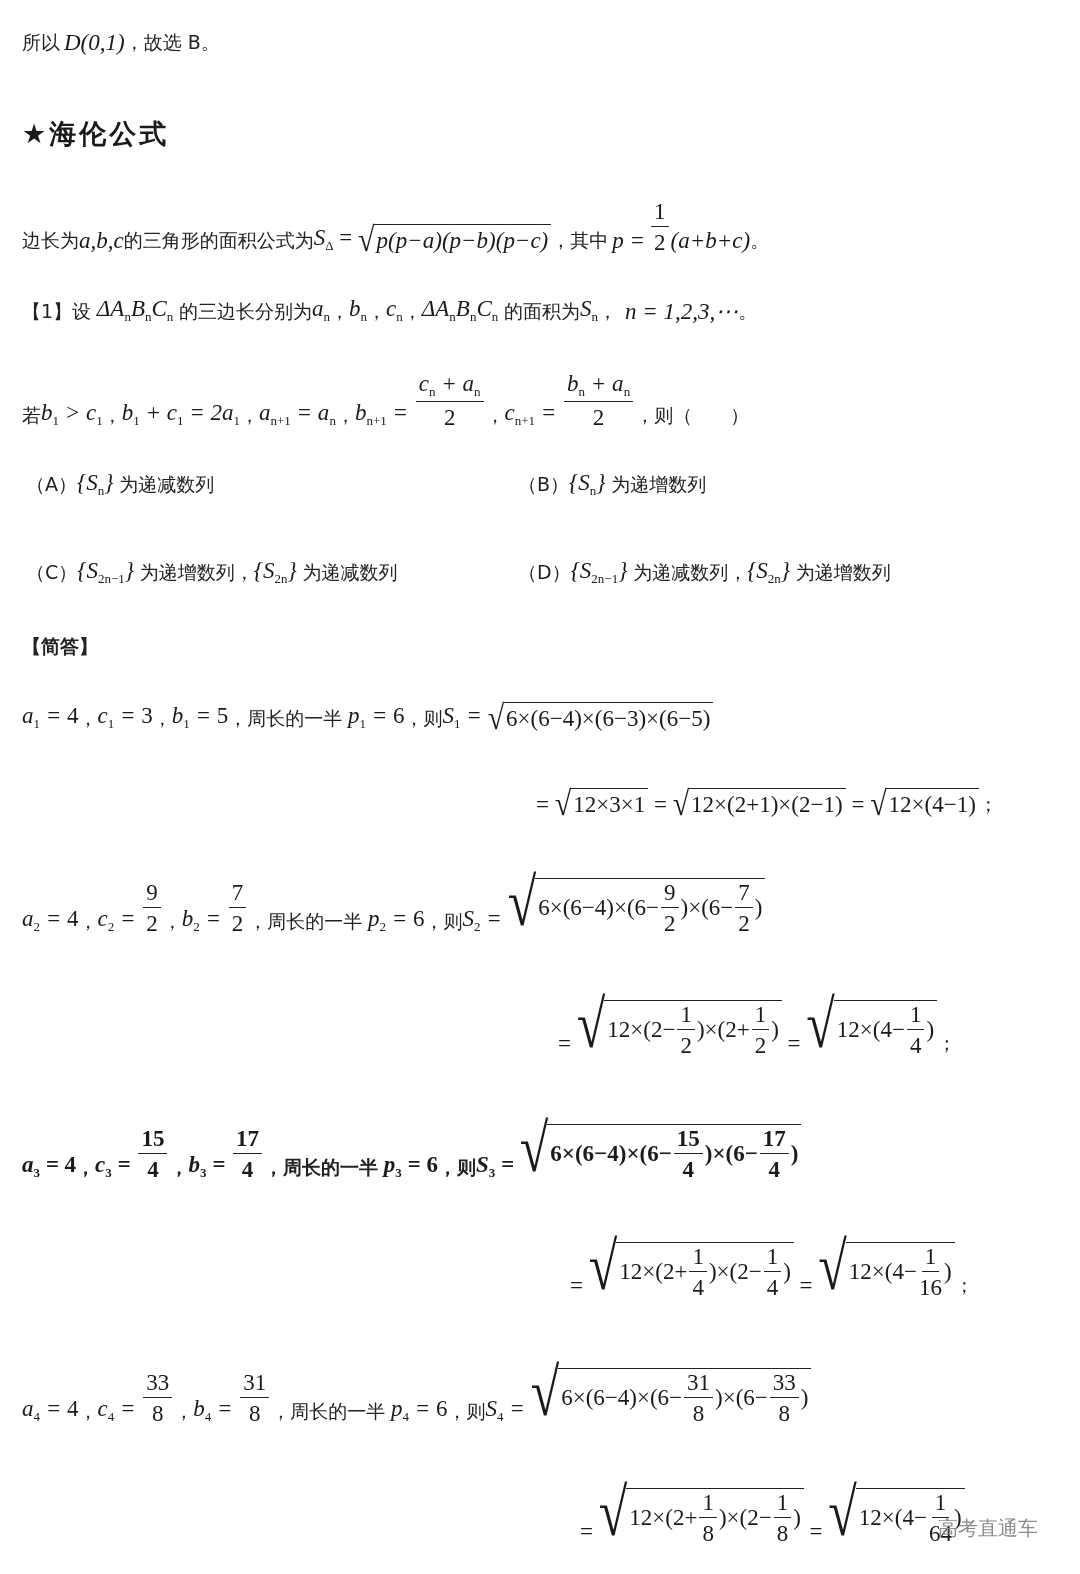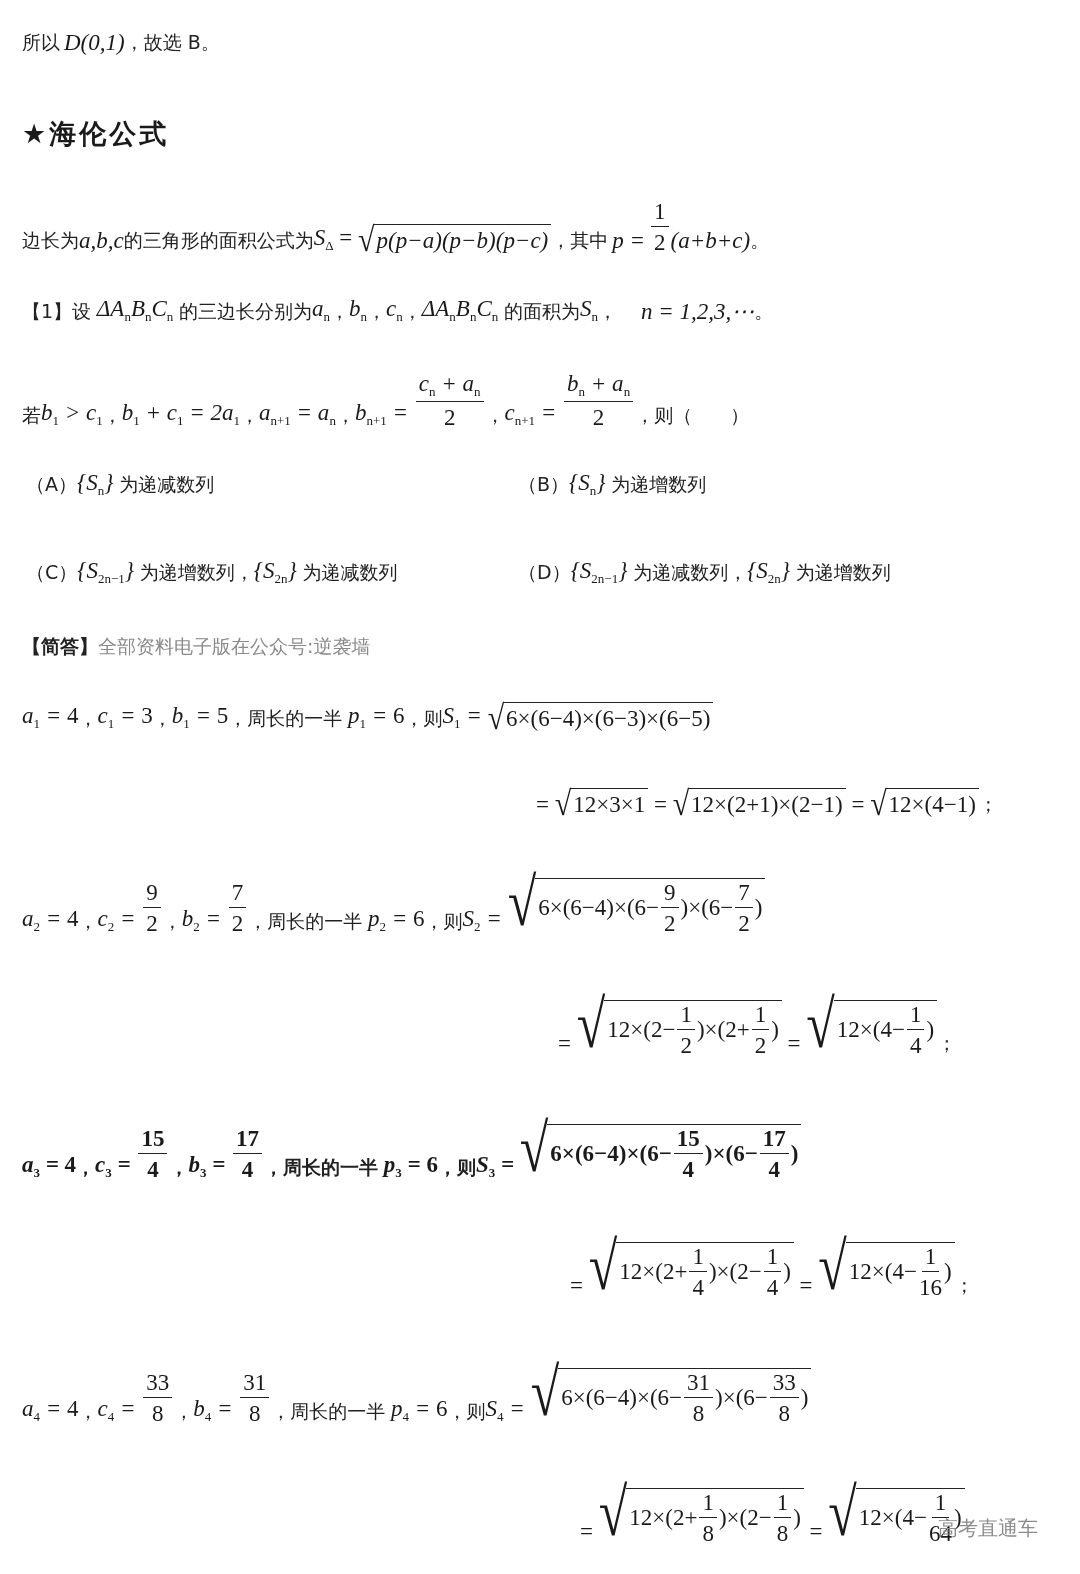--- a/index.html
+++ b/index.html
@@ -67,21 +67,21 @@
   <span class="m i">a<sub>n</sub></span>
     <span class="cjk">，</span>
   <span class="m i">b<sub>n</sub></span>
     <span class="cjk">，</span>
   <span class="m i">c<sub>n</sub></span>
     <span class="cjk">，</span>
   <span class="m i">ΔA<sub>n</sub>B<sub>n</sub>C<sub>n</sub>&nbsp;</span>
   <span class="cjk">的面积为</span>
   <span class="m i">S<sub>n</sub></span>
     <span class="cjk">，</span>
-  <span class="m i" style="margin-left:24px;">n = 1,2,3,⋯</span>
+  <span class="m i" style="margin-left:8px;">n = 1,2,3,⋯</span>
   <span class="cjk">。</span>
 </div>
 
 <div class="line" style="top:372px;">
   <span class="cjk">若</span>
   <span class="m i">b<sub>1</sub> &gt; c<sub>1</sub></span>
     <span class="cjk">，</span>
   <span class="m i">b<sub>1</sub> + c<sub>1</sub> = 2a<sub>1</sub></span>
     <span class="cjk">，</span>
   <span class="m i">a<sub>n+1</sub> = a<sub>n</sub></span>
@@ -120,21 +120,20 @@
 <div class="opt" style="left:518px; top:558px;">
   <span class="cjk">（D）</span>
   <span class="m i">{S<sub>2n−1</sub>}&nbsp;</span>
   <span class="cjk">为递减数列，</span>
   <span class="m i">{S<sub>2n</sub>}&nbsp;</span>
   <span class="cjk">为递增数列</span>
 </div>
 
 <div class="line" style="top:634px;">
   <span class="cjk" style="font-weight:bold;">【简答】</span>
-  <span class="cjk gray">全部资料电子版在公众号:逆袭墙</span>
 </div>
 
 <div class="line" style="top:702px;">
   <span class="m i">a<sub>1</sub> = <span style="font-style:normal">4</span></span>
     <span class="cjk">，</span>
   <span class="m i">c<sub>1</sub> = <span style="font-style:normal">3</span></span>
     <span class="cjk">，</span>
   <span class="m i">b<sub>1</sub> = <span style="font-style:normal">5</span></span>
     <span class="cjk">，</span>
   <span class="cjk">周长的一半</span>

